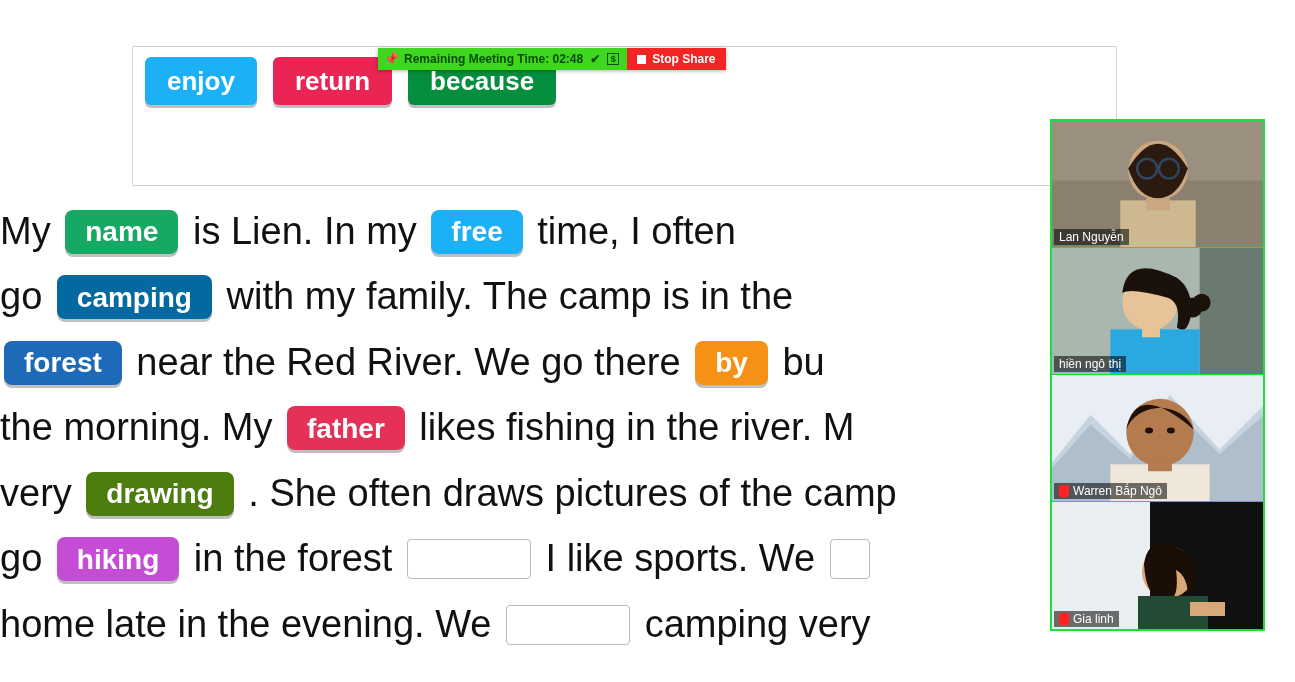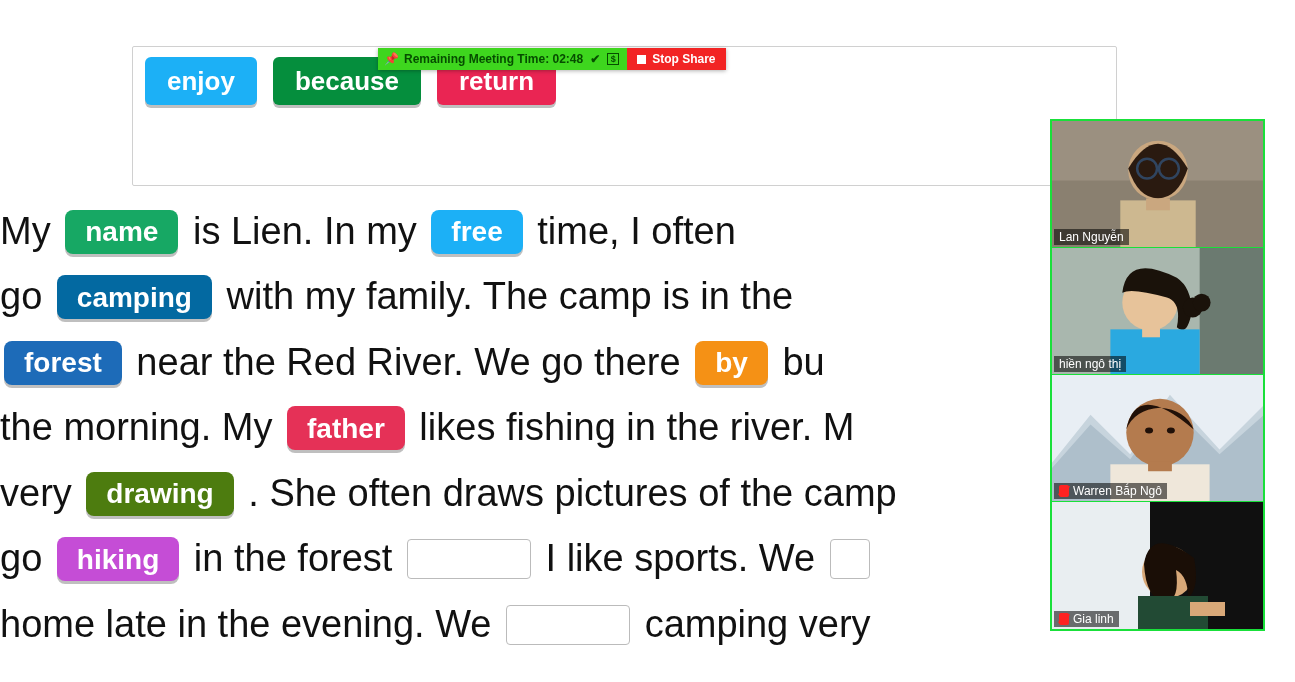--- a/index.html
+++ b/index.html
@@ -157,22 +157,22 @@
     content:""; position:absolute; left:-2px; top:5px;
     width:14px; height:1px; background:#f22; transform:rotate(-35deg);
   }
   .tile svg { width:100%; height:100%; display:block; }
 </style>
 </head>
 <body>
 
 <div class="word-bank">
   <div class="word-chip chip-blue">enjoy</div>
+  <div class="word-chip chip-red">return</div>
   <div class="word-chip chip-green2">because</div>
-  <div class="word-chip chip-red">return</div>
 </div>
 
 <div class="fill-text">
   <span>My </span>
   <span class="tag tag-green">name</span>
   <span> is Lien. In my </span>
   <span class="tag tag-blue">free</span>
   <span> time, I often</span><br>
 
   <span>go </span>

